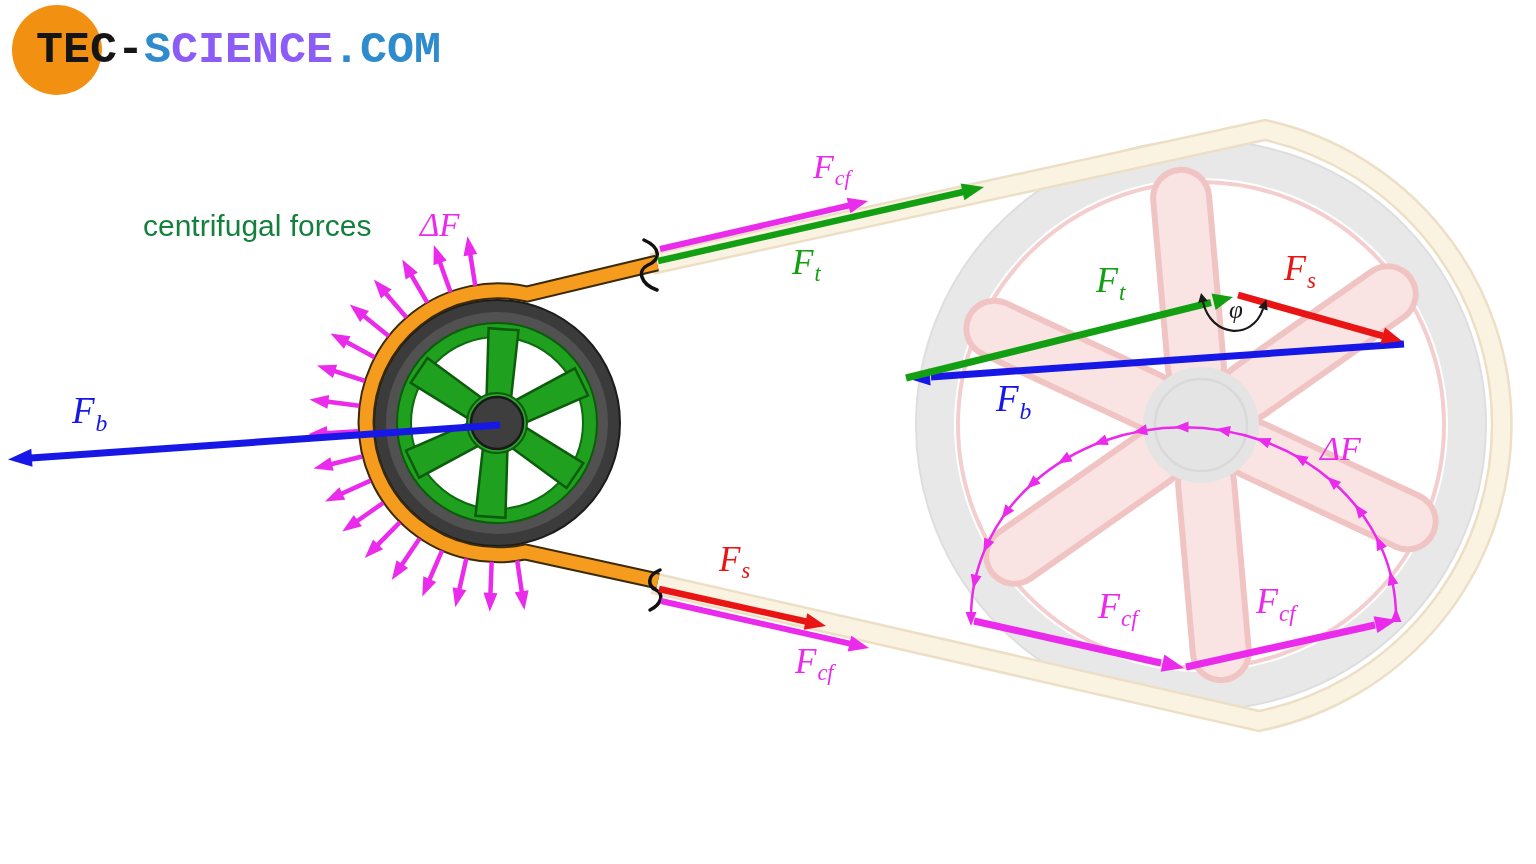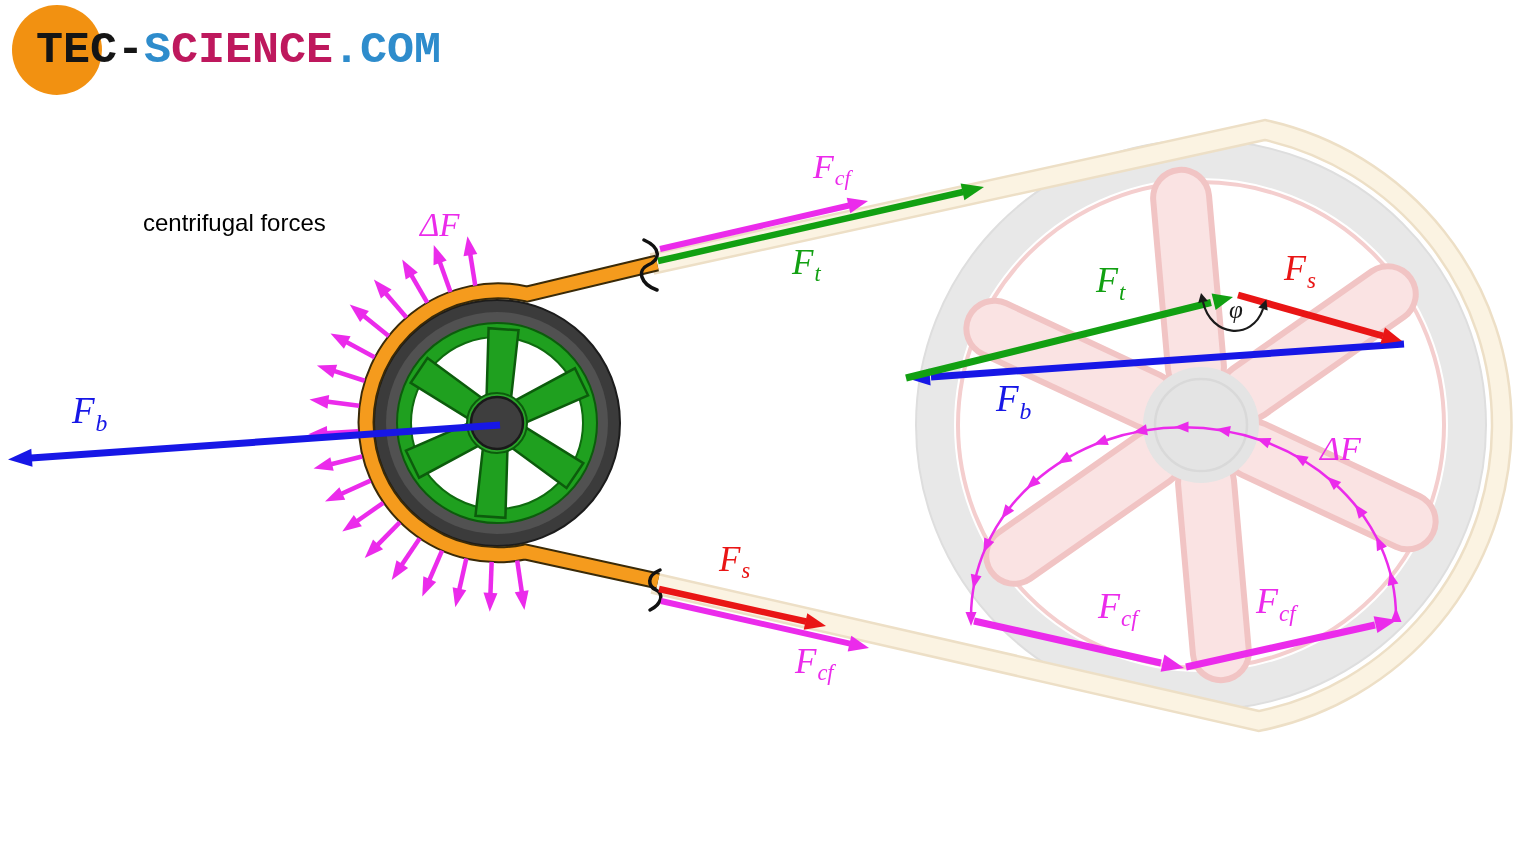--- a/index.html
+++ b/index.html
@@ -203,26 +203,26 @@
         </g>
       <line x1="974" y1="621" x2="1161" y2="663" stroke="#EB2BEB" stroke-width="7"></line>
       <polygon points="1184,668 1160.6,671.8 1164.4,654.6" fill="#EB2BEB"></polygon>
       <line x1="1186" y1="667" x2="1375" y2="625" stroke="#EB2BEB" stroke-width="7"></line>
       <polygon points="1397,620 1377.4,633.1 1373.6,616.3" fill="#EB2BEB"></polygon>
     </g>
   </svg>
 
   <div class="logo-circle" style="background: rgb(242, 145, 17);"></div>
   <div class="logo-text">
-    <span style="color: rgb(21, 21, 21);">TEC-</span><span style="color: rgb(46, 140, 204);">S</span><span style="color: #be185d;">CIENCE</span><span style="color: rgb(46, 140, 204); margin-top: 48px;">.COM</span>
+    <span style="color: rgb(21, 21, 21);">TEC-</span><span style="color: rgb(46, 140, 204);">S</span><span style="color: #8b5cf6;">CIENCE</span><span style="color: rgb(46, 140, 204); margin-top: 48px;">.COM</span>
   </div>
 
   <div class="label serif" style="left: 813px; top: 150px; font-size: 34px; color: rgb(235, 43, 235);"><span>F</span><span class="sub">cf</span></div>
 
-  <div class="label" style="left: 143px; top: 211px; font-size: 24px; color: #000000;">centrifugal forces</div>
+  <div class="label" style="left: 143px; top: 211px; font-size: 30px; color: #15803d;">centrifugal forces</div>
   <div class="label serif" style="left: 420px; top: 209px; font-size: 33px; color: rgb(235, 43, 235);">ΔF</div>
 
   <div class="label serif" style="left: 792px; top: 245px; font-size: 35px; color: rgb(18, 160, 18);"><span>F</span><span class="sub">t</span></div>
   <div class="label serif" style="left: 72px; top: 392px; font-size: 37px; color: rgb(23, 23, 230);"><span>F</span><span class="sub">b</span></div>
   <div class="label serif" style="left: 719px; top: 542px; font-size: 35px; color: rgb(233, 21, 21);"><span>F</span><span class="sub">s</span></div>
   <div class="label serif" style="left: 795px; top: 644px; font-size: 35px; color: rgb(235, 43, 235);"><span>F</span><span class="sub">cf</span></div>
 
   <div class="label serif" style="left: 1096px; top: 262px; font-size: 36px; color: rgb(18, 160, 18);"><span>F</span><span class="sub">t</span></div>
   <div class="label serif" style="left: 1284px; top: 250px; font-size: 36px; color: rgb(233, 21, 21);"><span>F</span><span class="sub">s</span></div>
   <div class="label serif" style="left: 996px; top: 380px; font-size: 37px; color: rgb(23, 23, 230);"><span>F</span><span class="sub">b</span></div>

